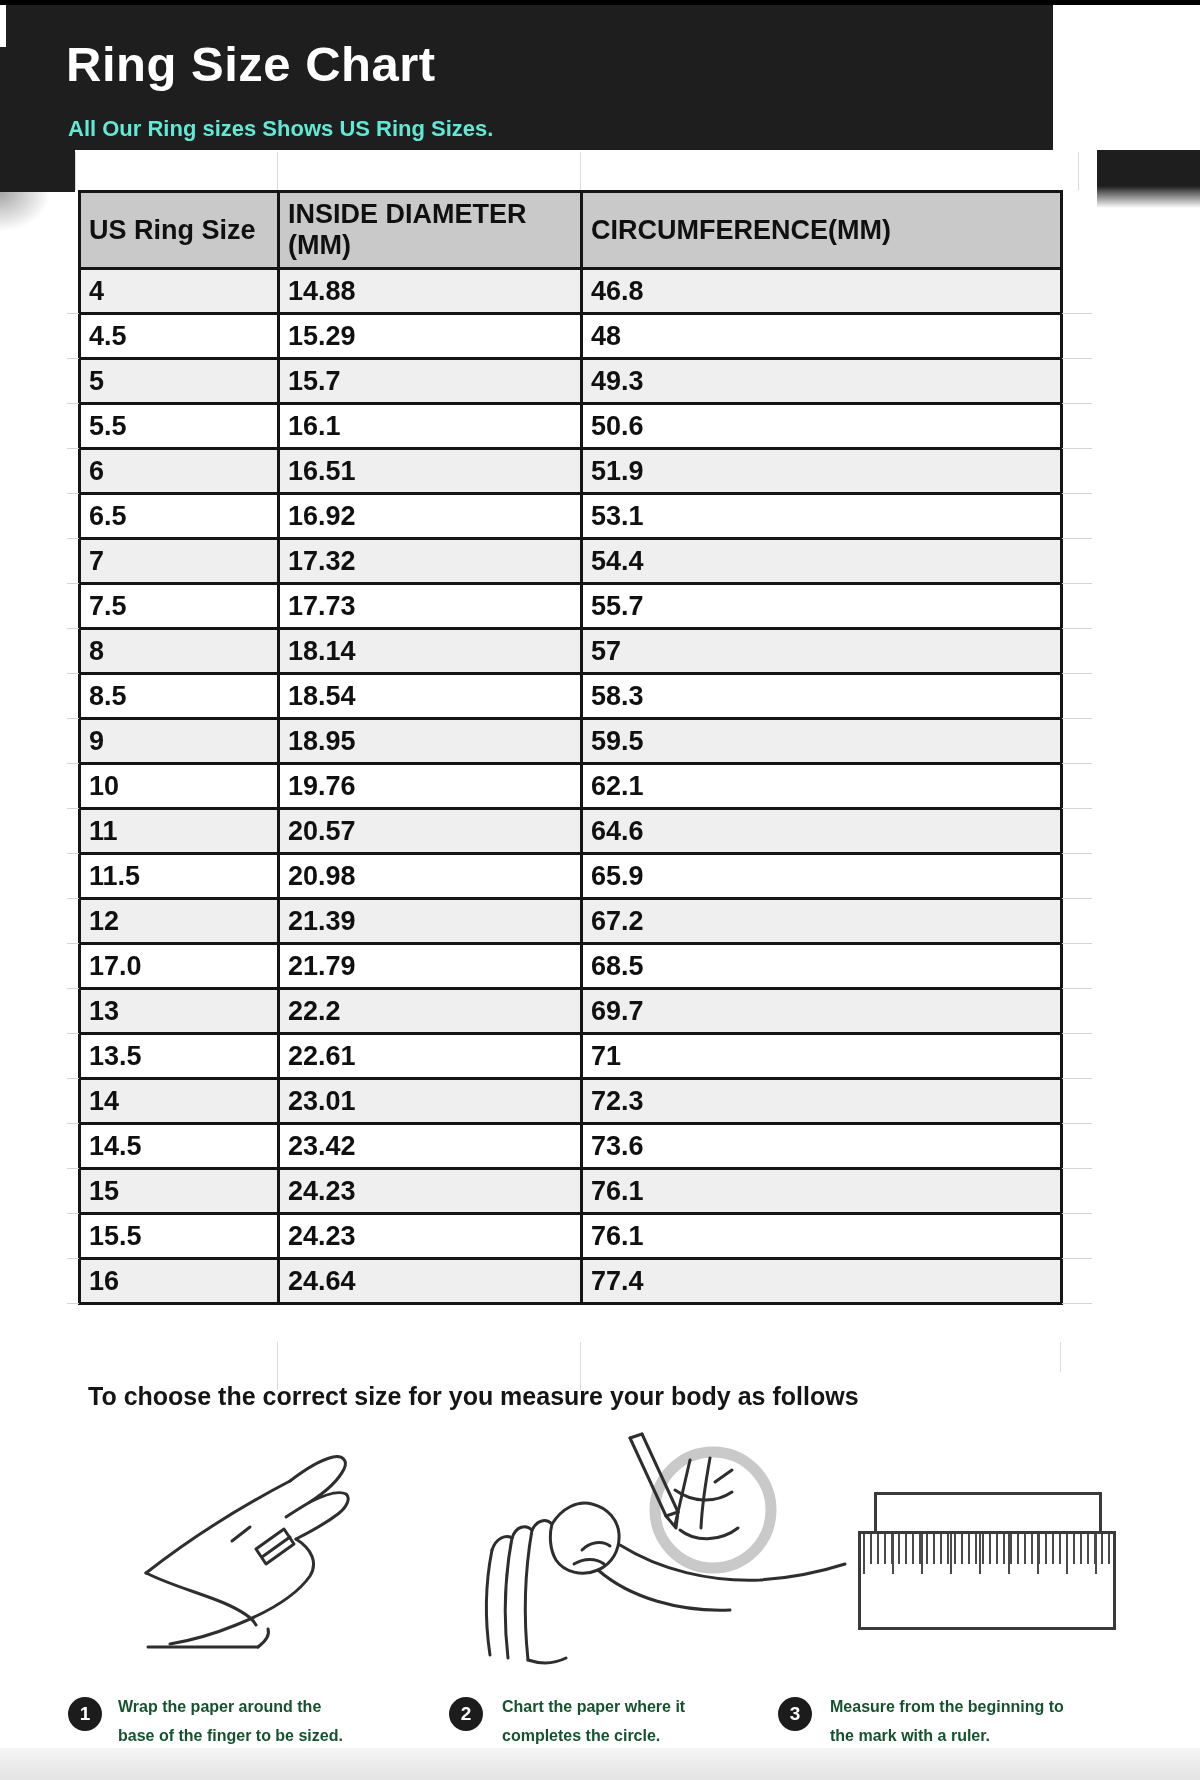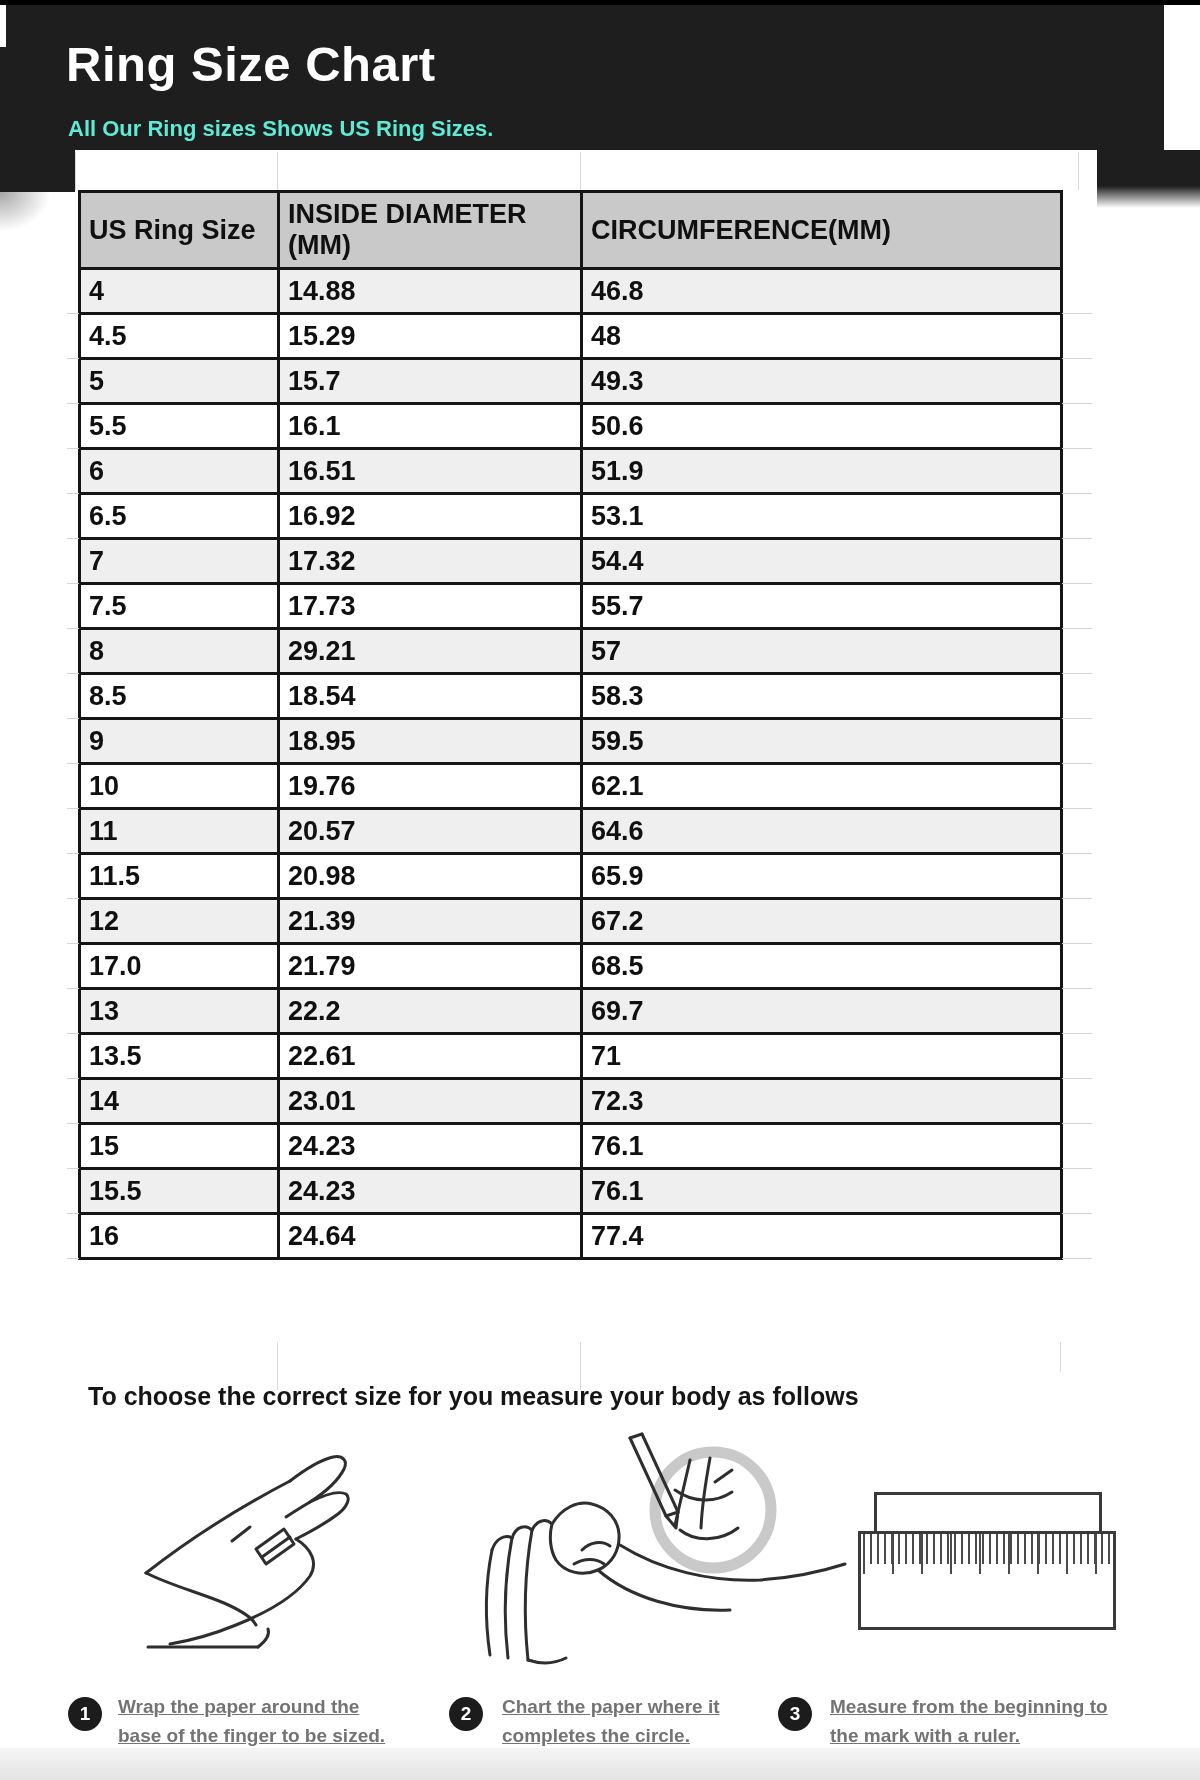--- a/index.html
+++ b/index.html
@@ -1,21 +1,21 @@
 <!DOCTYPE html>
 <html><head>
 <meta charset="utf-8">
 <style>
   html,body{margin:0;padding:0;background:#fff;}
   .page{position:relative;width:1200px;height:1780px;background:#ffffff;overflow:hidden;
         font-family:"Liberation Sans","DejaVu Sans",sans-serif;}
 
   
   .top-bar{position:absolute;left:0;top:0;width:1200px;height:5px;background:#000;}
-  .banner{position:absolute;left:0;top:0;width:1164px;height:150px;background:#1e1e1e;}
+  .banner{position:absolute;left:0;top:0;width:1053px;height:150px;background:#1e1e1e;}
   .banner-ext-left{position:absolute;left:0;top:150px;width:75px;height:42px;background:#1e1e1e;}
   .banner-ext-right{position:absolute;left:1097px;top:150px;width:103px;height:58px;
         background:linear-gradient(180deg,#1e1e1e 0%,#1e1e1e 62%,rgba(30,30,30,0) 100%);}
   .banner-smudge{position:absolute;left:0;top:192px;width:70px;height:52px;
         background:radial-gradient(70px 55px at 0 0,rgba(90,90,90,.55),rgba(120,120,120,0) 72%);}
   .white-notch{position:absolute;left:0;top:5px;width:6px;height:42px;background:#fff;}
   .title{position:absolute;left:66px;top:36px;color:#fff;font-size:49px;font-weight:bold;letter-spacing:.5px;}
   .subtitle{position:absolute;left:68px;top:116px;color:#5eead4;font-size:22px;font-weight:600;}
 
   
@@ -54,21 +54,21 @@
   .ruler-body{position:absolute;left:0;top:39px;width:252px;height:93px;border:3px solid #3a3a3a;background:#fff;}
   .ticks-fine{position:absolute;left:2px;top:0;right:2px;height:30px;
         background:repeating-linear-gradient(90deg,#4a4a4a 0 2px,transparent 2px 7px);}
   .ticks-tall{position:absolute;left:2px;top:0;right:2px;height:40px;
         background:repeating-linear-gradient(90deg,#4a4a4a 0 2px,transparent 2px 29px);}
 
   
   .step-badge{position:absolute;width:34px;height:34px;border-radius:50%;background:#1c1c1c;color:#fff;
         font-size:19px;font-weight:bold;display:flex;align-items:center;justify-content:center;}
   .b1{left:68px;top:1697px;} .b2{left:449px;top:1697px;} .b3{left:778px;top:1697px;}
-  .step-text{position:absolute;font-size:19px;font-weight:bold;color:#737373;line-height:29px;white-space:nowrap;text-decoration:underline;}
+  .step-text{position:absolute;font-size:16px;font-weight:bold;color:#14532d;line-height:29px;white-space:nowrap;}
   .t1{left:118px;top:1692px;} .t2{left:502px;top:1692px;} .t3{left:830px;top:1692px;}
 
   .footer-strip{position:absolute;left:0;top:1748px;width:1200px;height:32px;
         background:linear-gradient(180deg,#f5f5f5,#e3e3e3);}
 </style>
 </head>
 <body>
 
 <div class="page">
 
@@ -140,21 +140,21 @@
             <td>17.32</td>
             <td>54.4</td>
           </tr>
           <tr>
             <td>7.5</td>
             <td>17.73</td>
             <td>55.7</td>
           </tr>
           <tr>
             <td>8</td>
-            <td>29.21</td>
+            <td>18.14</td>
             <td>57</td>
           </tr>
           <tr>
             <td>8.5</td>
             <td>18.54</td>
             <td>58.3</td>
           </tr>
           <tr>
             <td>9</td>
             <td>18.95</td>
@@ -192,20 +192,25 @@
           </tr>
           <tr>
             <td>13.5</td>
             <td>22.61</td>
             <td>71</td>
           </tr>
           <tr>
             <td>14</td>
             <td>23.01</td>
             <td>72.3</td>
+          </tr>
+          <tr>
+            <td>14.5</td>
+            <td>23.42</td>
+            <td>73.6</td>
           </tr>
           <tr>
             <td>15</td>
             <td>24.23</td>
             <td>76.1</td>
           </tr>
           <tr>
             <td>15.5</td>
             <td>24.23</td>
             <td>76.1</td>

